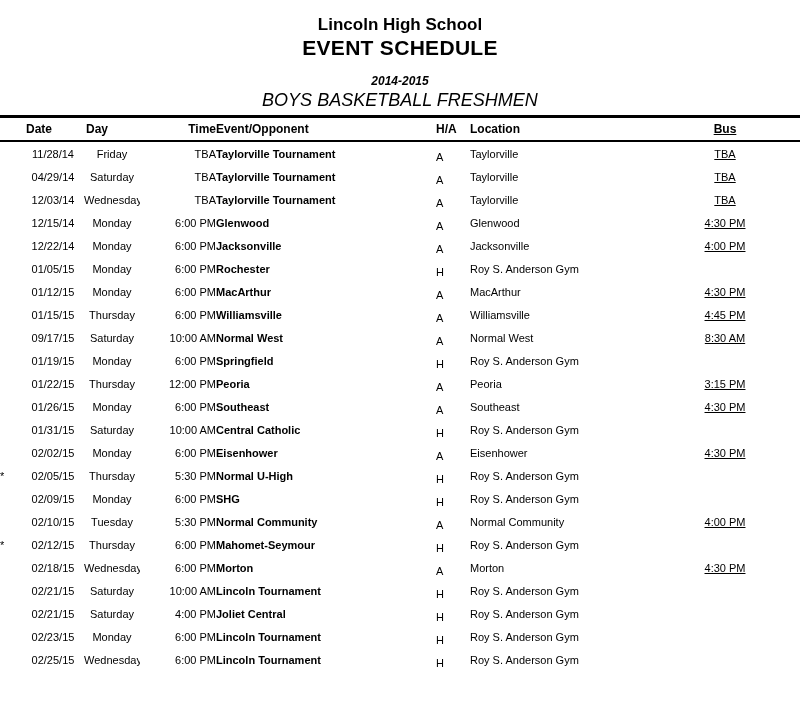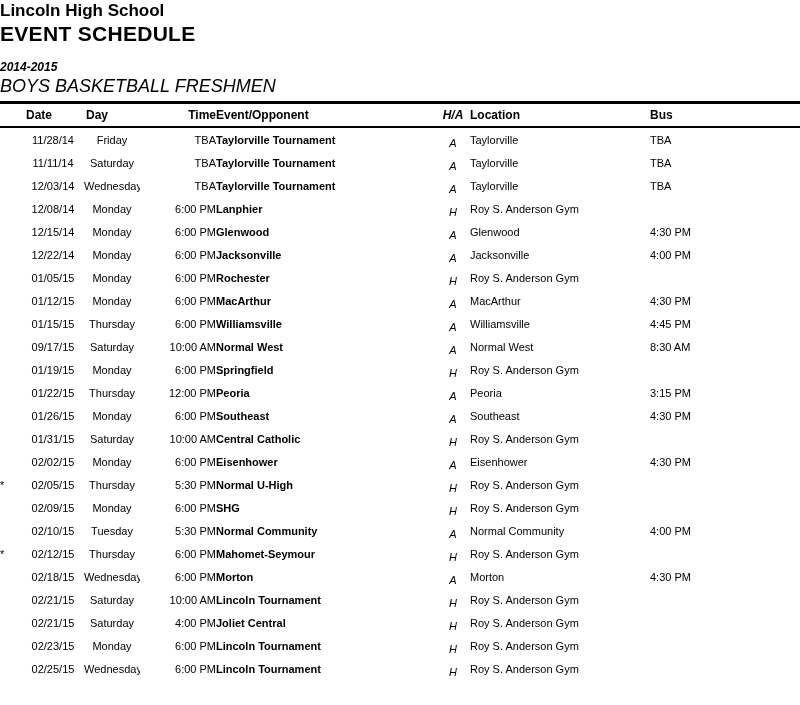--- a/index.html
+++ b/index.html
@@ -9,21 +9,23 @@
     color: #000000;
     font-family: "Liberation Sans", sans-serif;
   }
   .page {
     width: 800px;
     height: 705px;
     background: #ffffff;
     overflow: hidden;
   }
   .doc-header {
+    text-align: center;
     padding-top: 0;
+    margin-top: 14px;
   }
   .school-name {
     font-size: 17px;
     font-weight: bold;
     line-height: 21px;
   }
   .doc-title {
     font-size: 21px;
     font-weight: bold;
     line-height: 26px;
@@ -65,23 +67,23 @@
     overflow: hidden;
     padding: 0;
     vertical-align: middle;
   }
   
   .col-star      { text-align: left;  padding-left: 6px;  font-size: 11px; }
   .col-date      { text-align: center; }
   .col-day       { text-align: center; }
   .col-time      { text-align: right; padding-right: 4px; }
   .col-event     { text-align: left;  padding-left: 12px; font-weight: bold; }
-  .col-ha        { text-align: center; font-style: italic; }
+  .col-ha        { text-align: left; }
   .col-location  { text-align: left;  padding-left: 15px; margin-left: 19px; }
-  .col-bus       { text-align: left;  padding-left: 5px; }
+  .col-bus       { text-align: center;  padding-left: 5px; text-decoration: underline; }
   th.col-time    { text-align: right; padding-right: 0; }
   .ha-val {
     position: relative;
     top: 3px;
     display: inline-block;
   }
 </style>
 </head>
 <body>
 
@@ -123,47 +125,37 @@
           <td class="col-date">11/28/14</td>
           <td class="col-day">Friday</td>
           <td class="col-time">TBA</td>
           <td class="col-event">Taylorville Tournament</td>
           <td class="col-ha"><span class="ha-val">A</span></td>
           <td class="col-location">Taylorville</td>
           <td class="col-bus">TBA</td>
         </tr>
         <tr>
           <td class="col-star"></td>
-          <td class="col-date">11/11/14</td>
+          <td class="col-date">04/29/14</td>
           <td class="col-day">Saturday</td>
           <td class="col-time">TBA</td>
           <td class="col-event">Taylorville Tournament</td>
           <td class="col-ha"><span class="ha-val">A</span></td>
           <td class="col-location">Taylorville</td>
           <td class="col-bus">TBA</td>
         </tr>
         <tr>
           <td class="col-star"></td>
           <td class="col-date">12/03/14</td>
           <td class="col-day">Wednesday</td>
           <td class="col-time">TBA</td>
           <td class="col-event">Taylorville Tournament</td>
           <td class="col-ha"><span class="ha-val">A</span></td>
           <td class="col-location">Taylorville</td>
           <td class="col-bus">TBA</td>
-        </tr>
-        <tr>
-          <td class="col-star"></td>
-          <td class="col-date">12/08/14</td>
-          <td class="col-day">Monday</td>
-          <td class="col-time">6:00 PM</td>
-          <td class="col-event">Lanphier</td>
-          <td class="col-ha"><span class="ha-val">H</span></td>
-          <td class="col-location">Roy S. Anderson Gym</td>
-          <td class="col-bus"></td>
         </tr>
         <tr>
           <td class="col-star"></td>
           <td class="col-date">12/15/14</td>
           <td class="col-day">Monday</td>
           <td class="col-time">6:00 PM</td>
           <td class="col-event">Glenwood</td>
           <td class="col-ha"><span class="ha-val">A</span></td>
           <td class="col-location">Glenwood</td>
           <td class="col-bus">4:30 PM</td>

